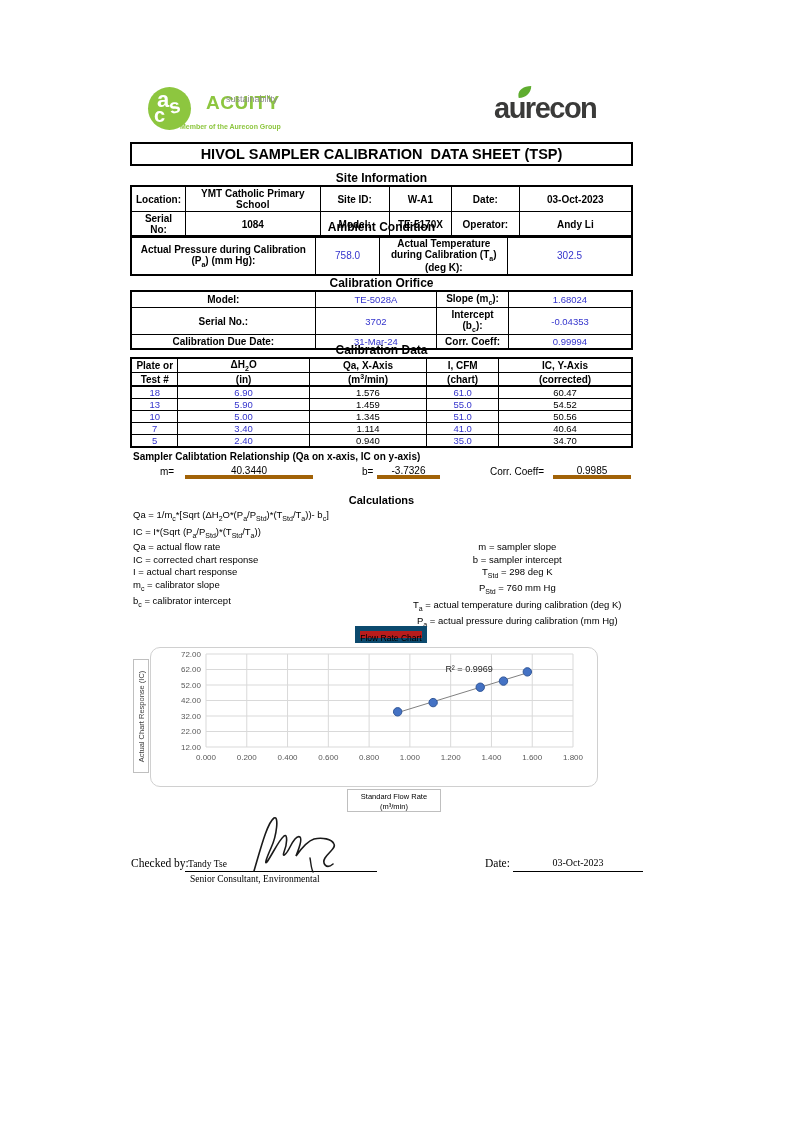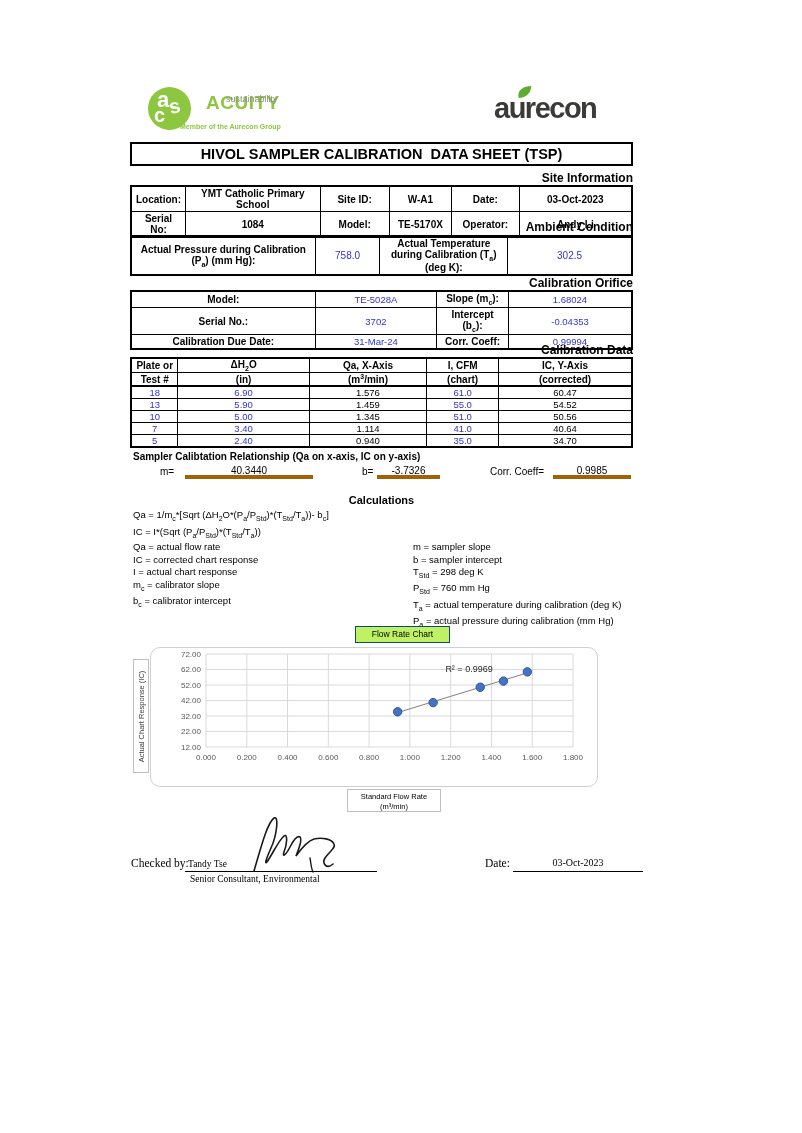--- a/index.html
+++ b/index.html
@@ -24,21 +24,21 @@
   .acuity-member{position:absolute; left:32px; top:37px; font-size:7px; font-weight:bold; color:var(--green);}
   .aurecon{position:absolute; left:494px; top:92px; height:36px;}
   .aurecon-name{font-size:29px; font-weight:bold; color:var(--dark); letter-spacing:-1.5px;}
   .aurecon-leaf{position:absolute; left:23px; top:-6px;}
 
   
   .title-box{position:absolute; left:130px; top:142px; width:503px; height:24px;
     border:2px solid #000; text-align:center; line-height:21px; font-size:14.5px; font-weight:bold;}
 
   
-  .sec-h{position:absolute; left:130px; width:503px; text-align:right;
+  .sec-h{position:absolute; left:130px; width:503px; text-align:center;
     font-weight:bold; font-size:12px; color:#000;}
 
   
   table.doc{position:absolute; left:130px; width:503px; border-collapse:collapse;
     border:2px solid #000; font-size:10px;}
   table.doc td, table.doc th{border:1px solid #000; padding:1px 4px; vertical-align:middle;}
   td.lbl{font-weight:bold; text-align:center;}
   td.val{text-align:center; font-weight:bold;}
   td.blue, .blue{color:var(--blue); font-weight:normal;}
   table.doc td.vblue{color:var(--blue); text-align:center; font-weight:normal; font-size:9.5px;}
@@ -53,26 +53,26 @@
   
   .rel-h{position:absolute; left:133px; top:451px; font-size:10px; font-weight:bold;}
   .rel-item{position:absolute; top:466px; font-size:10px;}
   .rel-line{position:absolute; top:465px; border-bottom:4px solid #a16207; text-align:center; font-size:10px; height:14px;}
 
   
   .calc-h{position:absolute; left:130px; top:494px; width:503px; text-align:center; font-weight:bold; font-size:11px;}
   .formulas{position:absolute; left:133px; top:508px; font-size:9.5px; line-height:13px;}
   .defs{position:absolute; top:541px; font-size:9.5px; line-height:12.5px;}
   .defs-left{left:133px;}
-  .defs-right{left:413px;}
+  .defs-right{left:413px;text-align:center;}
   sub{font-size:7px;} sup{font-size:7px;}
 
   
-  .chart-title-box{position:absolute; left:355px; top:626px; width:95px; height:17px;
-    border:1px solid #0c4a6e; text-align:center; font-size:8.5px; line-height:15px; background:#bef264;}
+  .chart-title-box{position:absolute; left:355px; top:626px; width:72px; height:17px;
+    border:5px solid #0c4a6e; text-align:center; font-size:8.5px; line-height:15px; background:#b91c1c;}
   .chart-outer{position:absolute; left:150px; top:647px; width:448px; height:140px;
     border:1px solid var(--cbord); border-radius:10px; background:#fff;}
   .ylabel-box{position:absolute; left:133px; top:659px; width:16px; height:114px; border:1px solid #BFBFBF;}
   .ylabel-box span{position:absolute; left:-49px; top:52px; width:112px; transform:rotate(-90deg);
     font-size:7.5px; color:#404040; text-align:center; display:block;}
   .xlabel-box{position:absolute; left:347px; top:789px; width:94px; height:23px;
     border:1px solid #BFBFBF; text-align:center; font-size:7.5px; line-height:10px; padding-top:2px; background:#fff;}
   svg{font-family:"Liberation Sans", sans-serif;}
 
   

